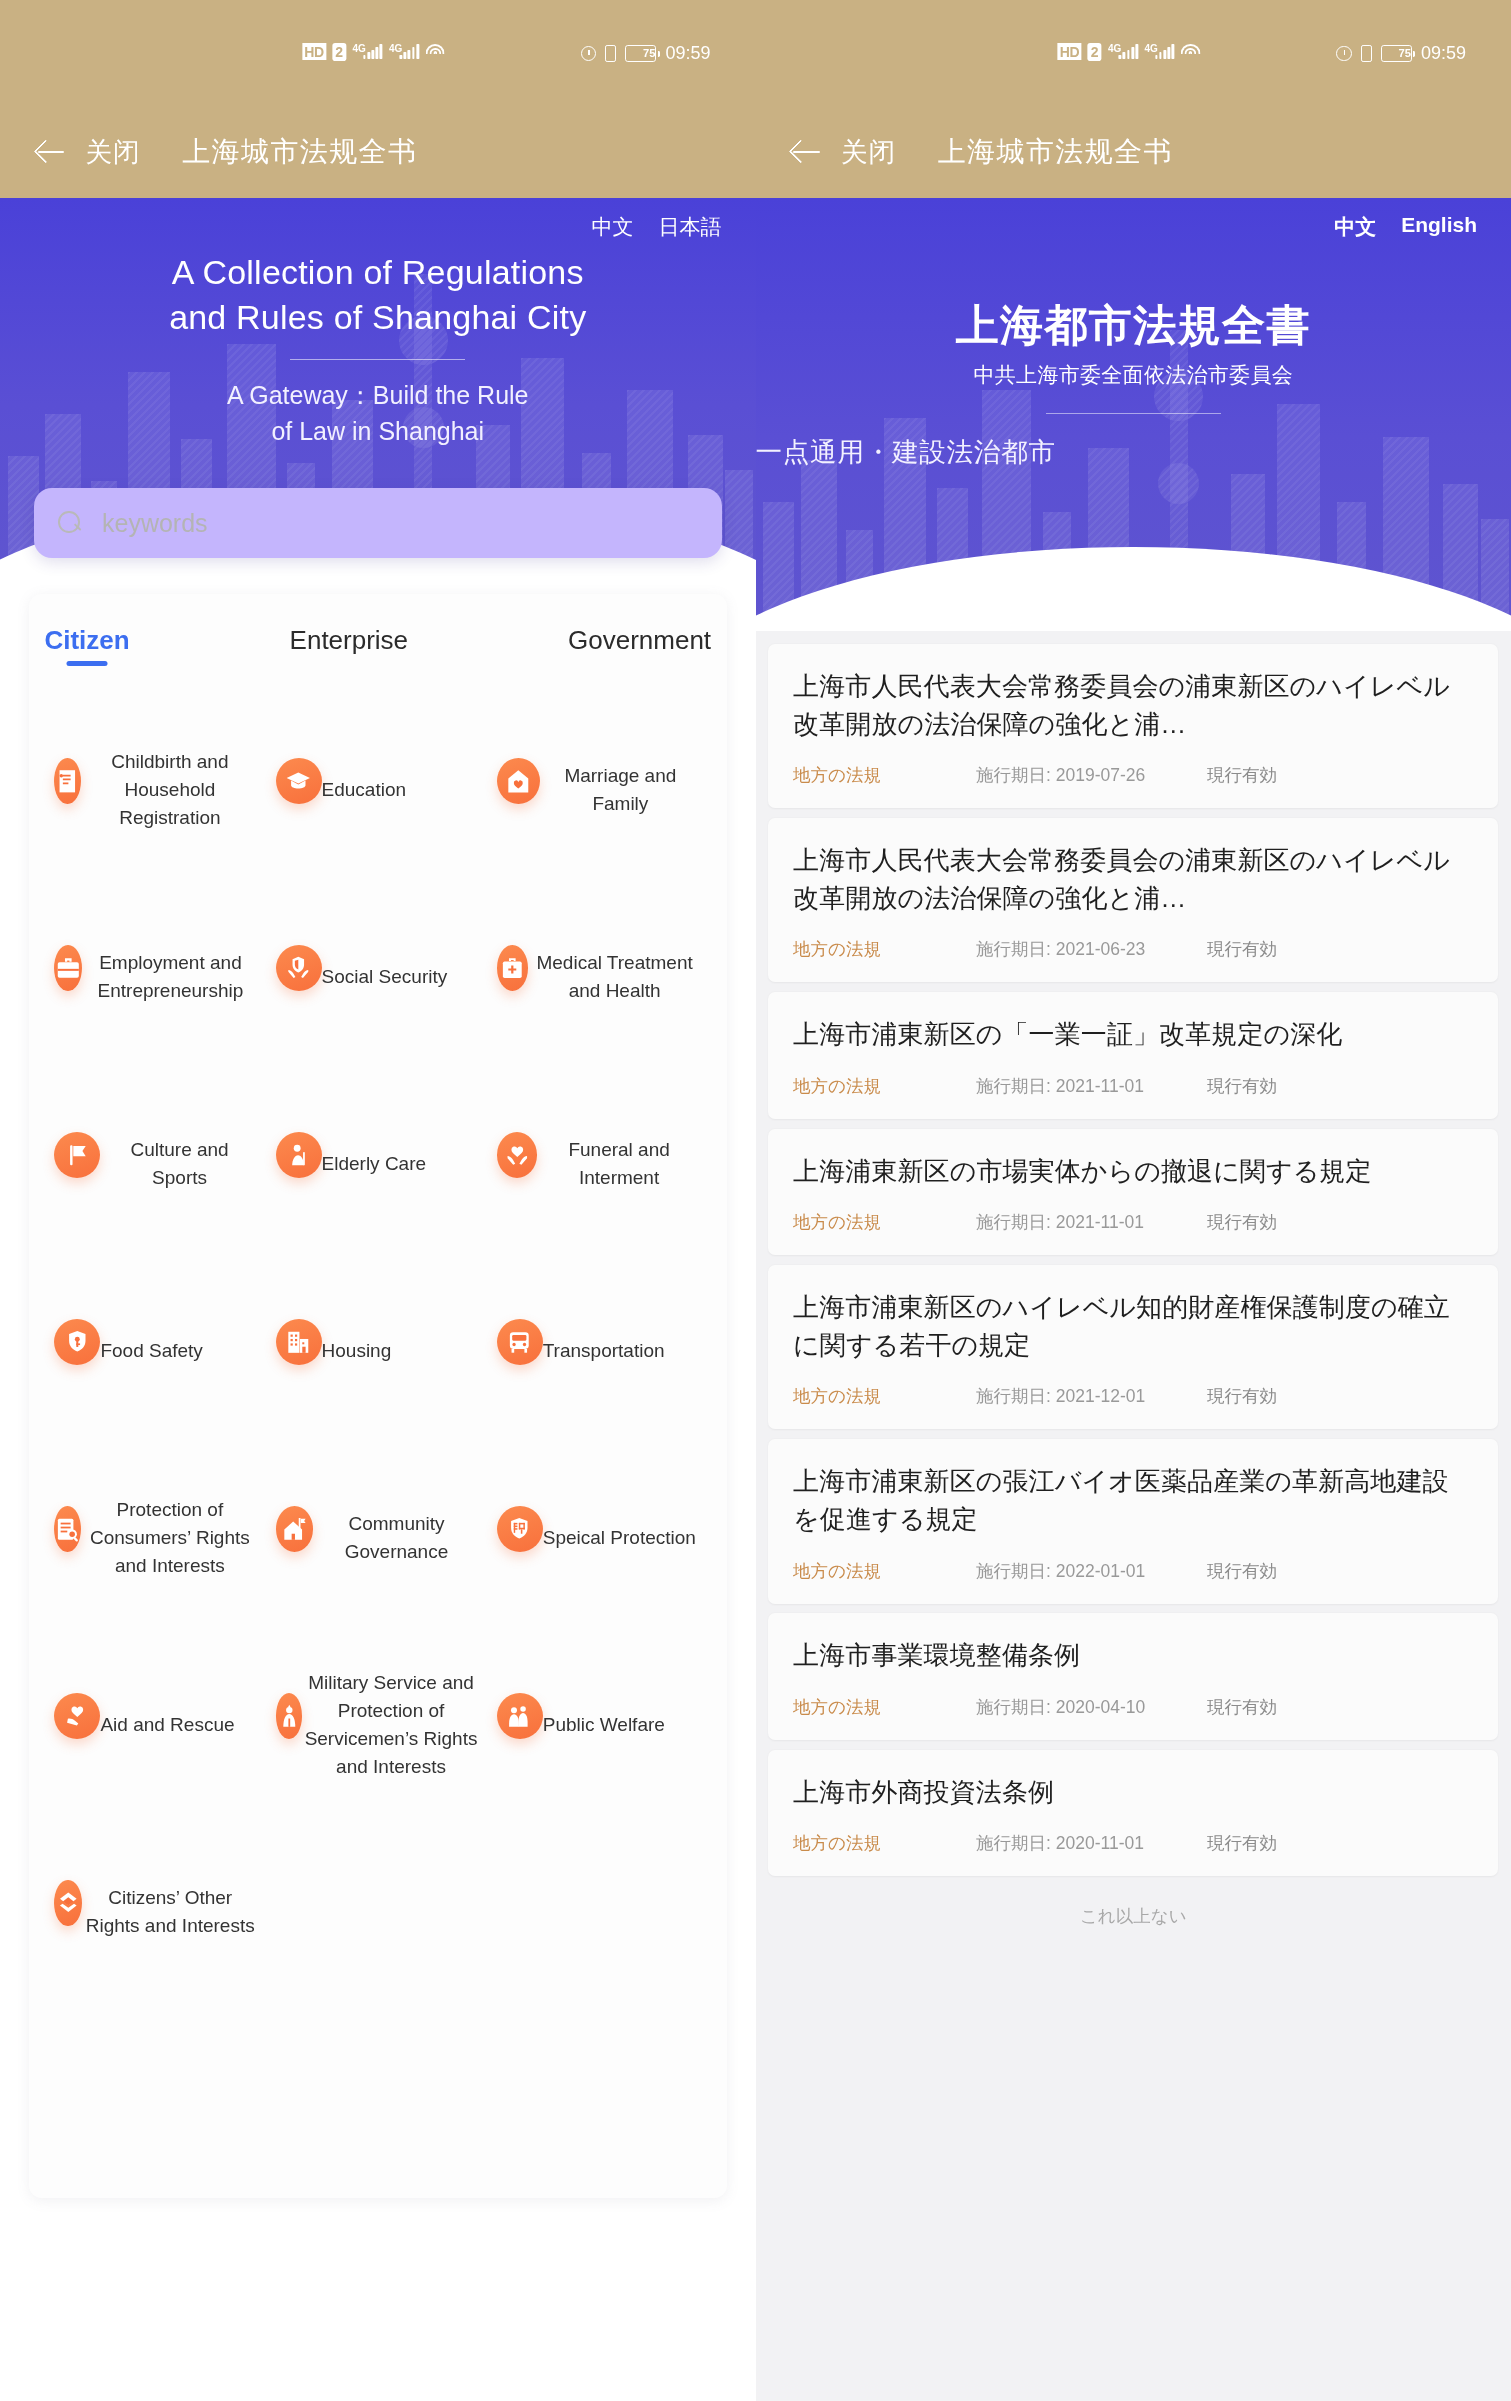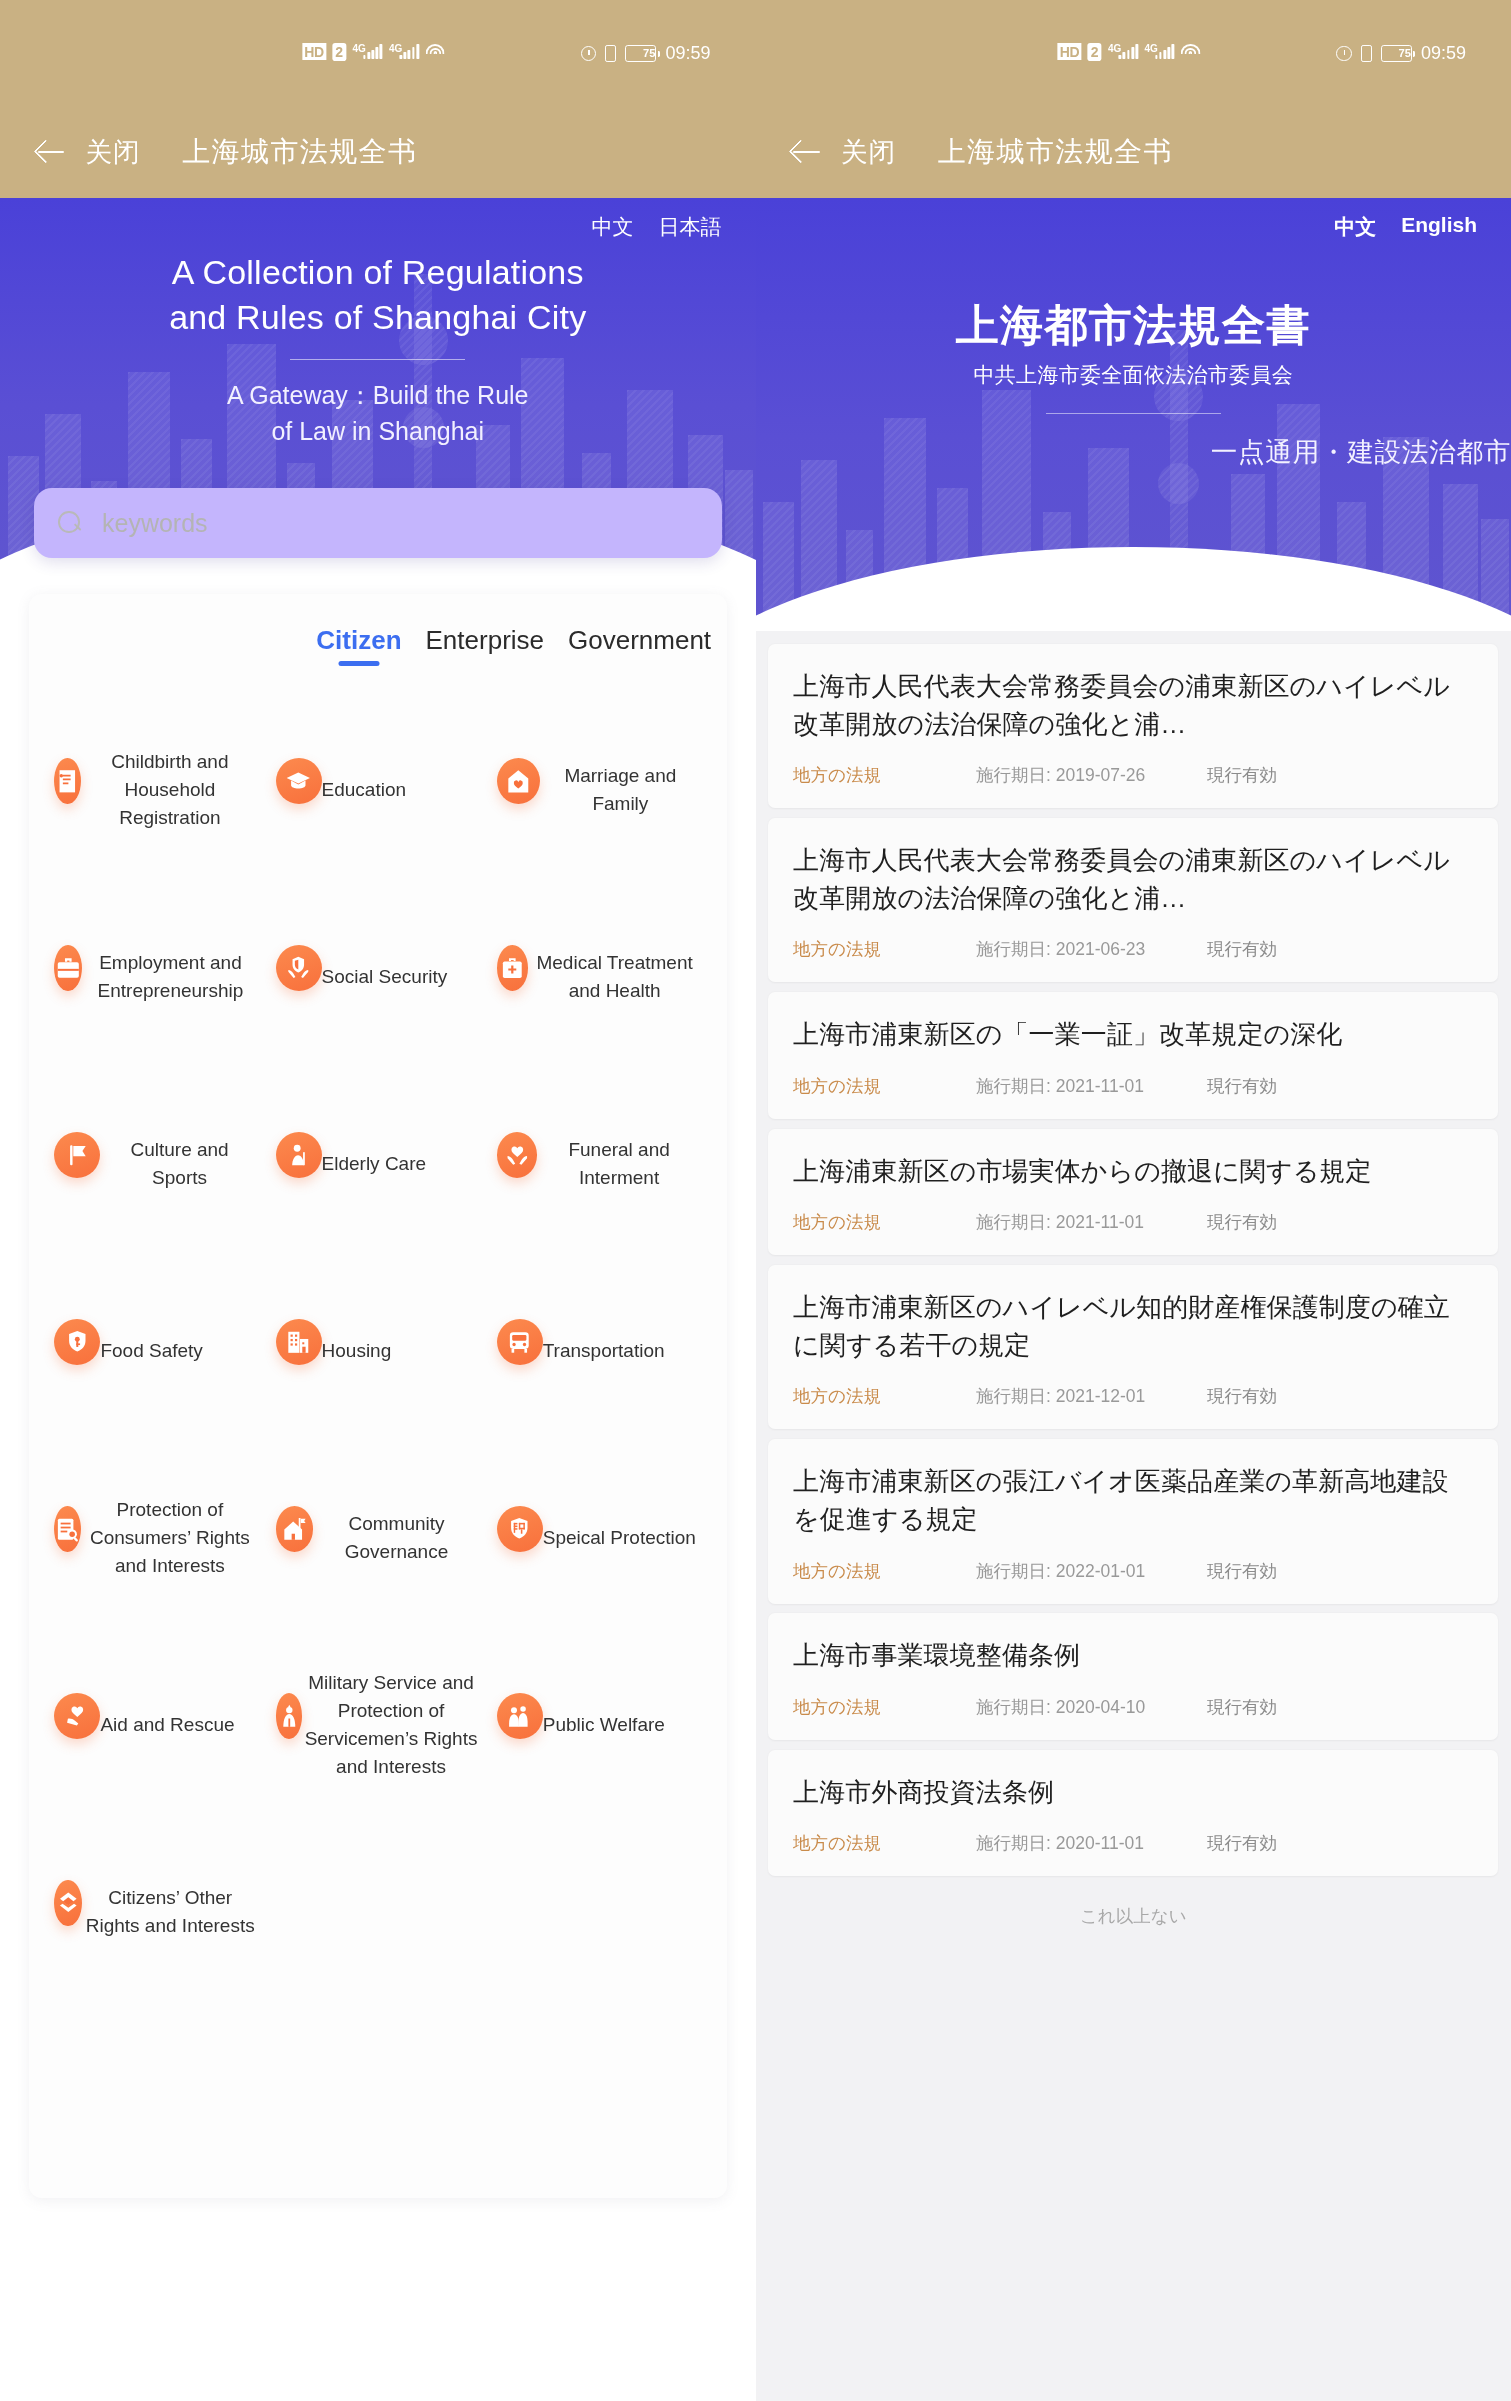--- a/index.html
+++ b/index.html
@@ -127,21 +127,21 @@
   .hero-title-en {
     text-align:center; color:#ffffff; font-size: 34px; line-height: 1.32;
     padding-top: 52px; font-weight: 400; letter-spacing: 0.2px;
   }
   .hero-div { width: 175px; height:0.7px; background: rgba(255,255,255,.55); margin: 19.6px auto 0; }
   .hero-sub-en { text-align:center; color:#f2f0ff; font-size: 25px; line-height: 1.42; margin-top: 18px; font-weight: 400;}
 
   .hero-title-ja { text-align:center; color:#ffffff; font-size: 43px; font-weight: 700; padding-top: 99px; letter-spacing: 1.4px;}
   .hero-org-ja { text-align:center; color:#ffffff; font-size: 21px; margin-top: 5.6px; letter-spacing:0.3px;}
   .hero-div2 { width: 175px; height:0.7px; background: rgba(255,255,255,.5); margin: 24px auto 0; }
-  .hero-sub-ja { text-align:right; color:#f3f1ff; font-size: 26.6px; margin-top: 21px; letter-spacing: 0.7px;}
+  .hero-sub-ja { text-align:left; color:#f3f1ff; font-size: 26.6px; margin-top: 21px; letter-spacing: 0.7px;}
 
   
   .search-wrap { position: relative; margin-top: -87px; padding: 0 34px; z-index: 20; }
   .search-box {
     background:#c4b5fd; border-radius: 18px; height: 70px;
     box-shadow: 0 4.2px 15.4px rgba(60,50,140,.16);
     display:flex; align-items:center; padding: 0 24px; gap: 20px;
   }
   .search-icon { width: 24px; height: 24px; position: relative; flex:0 0 auto;}
   .search-icon:before { content:""; position:absolute; left:0; top:0; width:17.5px;height:17.5px;
@@ -155,21 +155,21 @@
   .search-input::placeholder { color:#b4b4b4; }
 
   
   .cat-card {
     margin: 36px 29px 0 29px;
     background:#fdfdfd; border-radius: 12.6px;
     box-shadow: 0 2.8px 12.6px rgba(120,120,140,.10);
     padding: 31px 0 42px 0;
     min-height: 1604px;
   }
-  .tabs { display:flex; justify-content: flex-end; padding: 0 15.4px; margin-bottom: 24px; gap: 24px; }
+  .tabs { display:flex; justify-content: space-between; padding: 0 15.4px; margin-bottom: 24px; }
   .tab { font-size: 26px; color:#2b2b2b; padding-bottom: 9.8px; position:relative; text-align:center;}
   .tab.active { color:#3c6ef0; font-weight:700; }
   .tab.active:after {
     content:""; position:absolute; left:50%; transform:translateX(-50%); bottom:0;
     width: 41px; height: 4.9px; background:#3c6ef0; border-radius: 2.8px;
   }
   .grid { display:grid; grid-template-columns: repeat(3, 1fr); row-gap: 0px; padding: 0 17px; }
   .cell { display:flex; flex-direction:row; align-items:center; padding: 14px 8.4px 0 8.4px; min-height: 187px;}
   .ico {
     width: 46px; height: 46px; border-radius: 50%;

